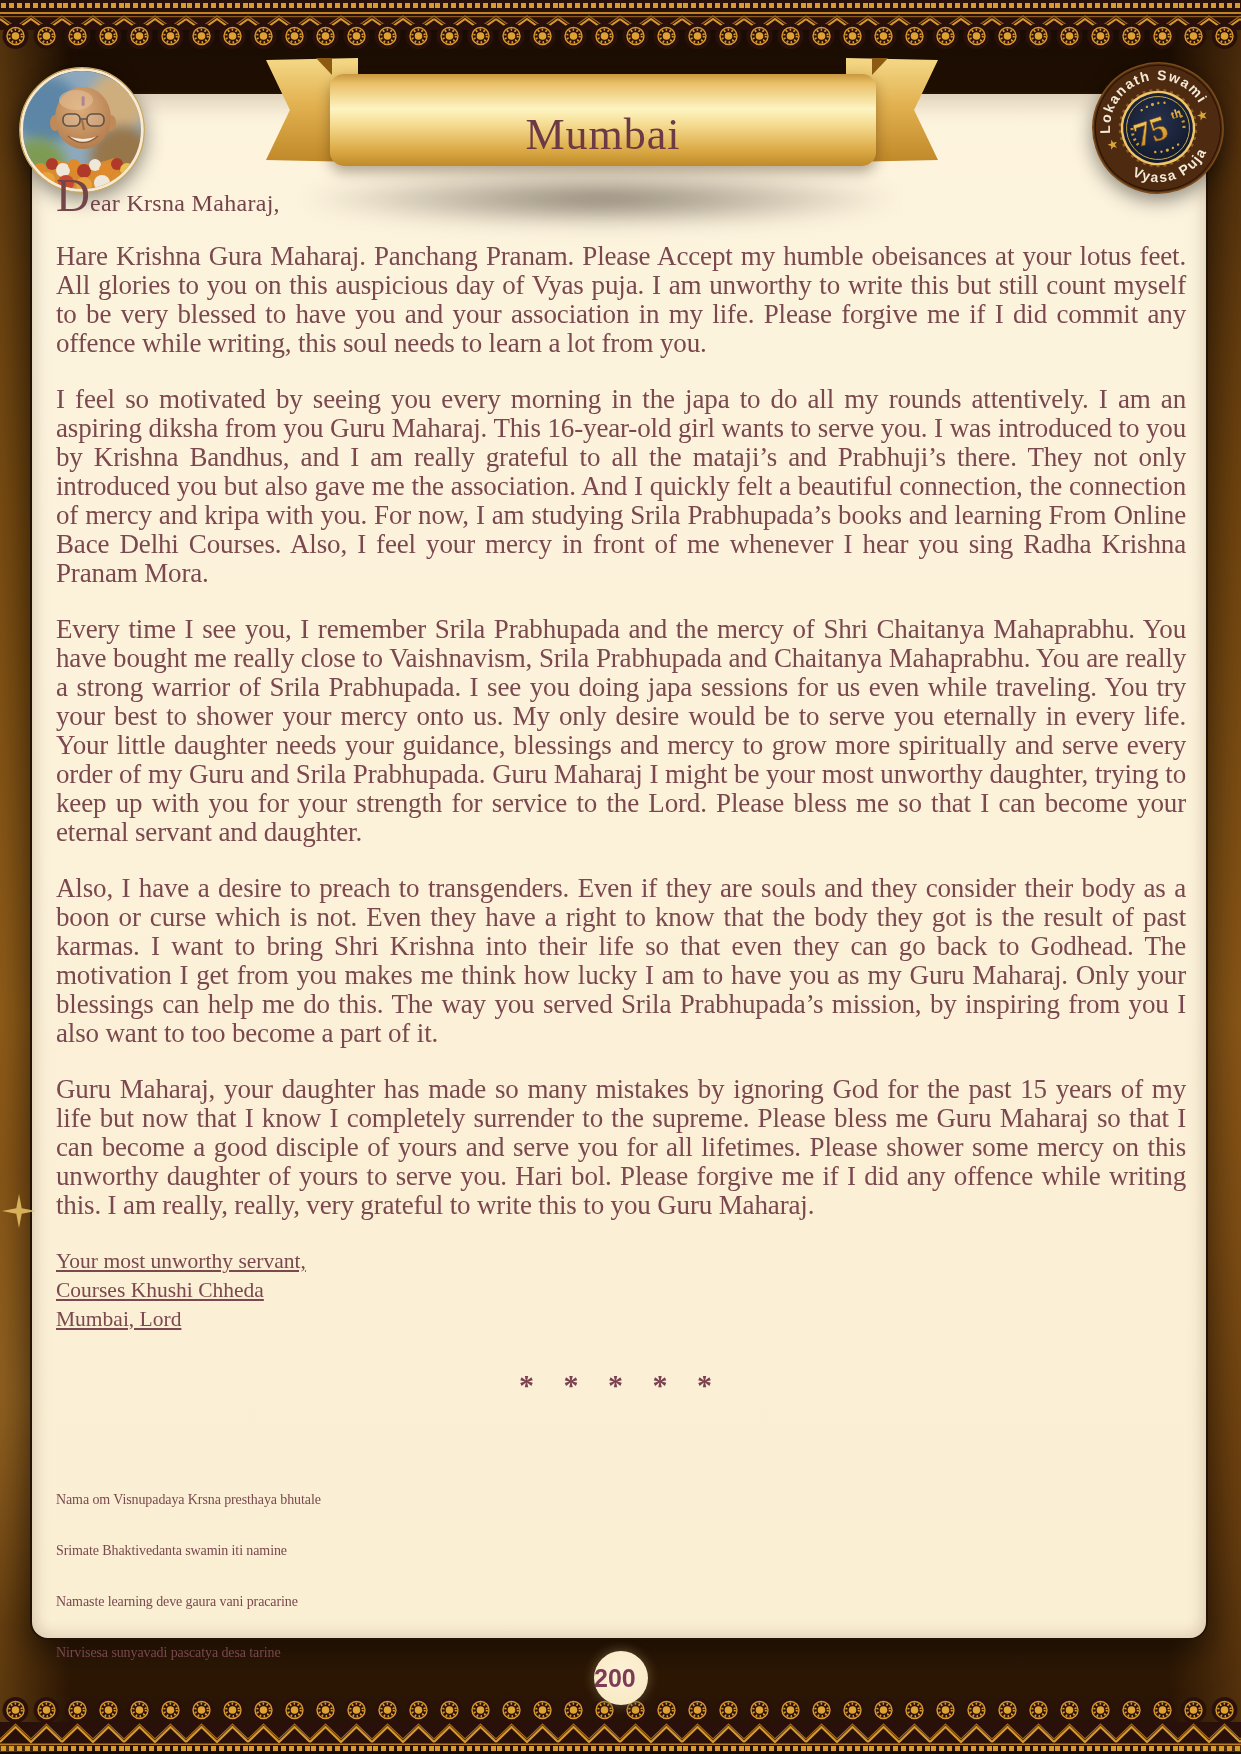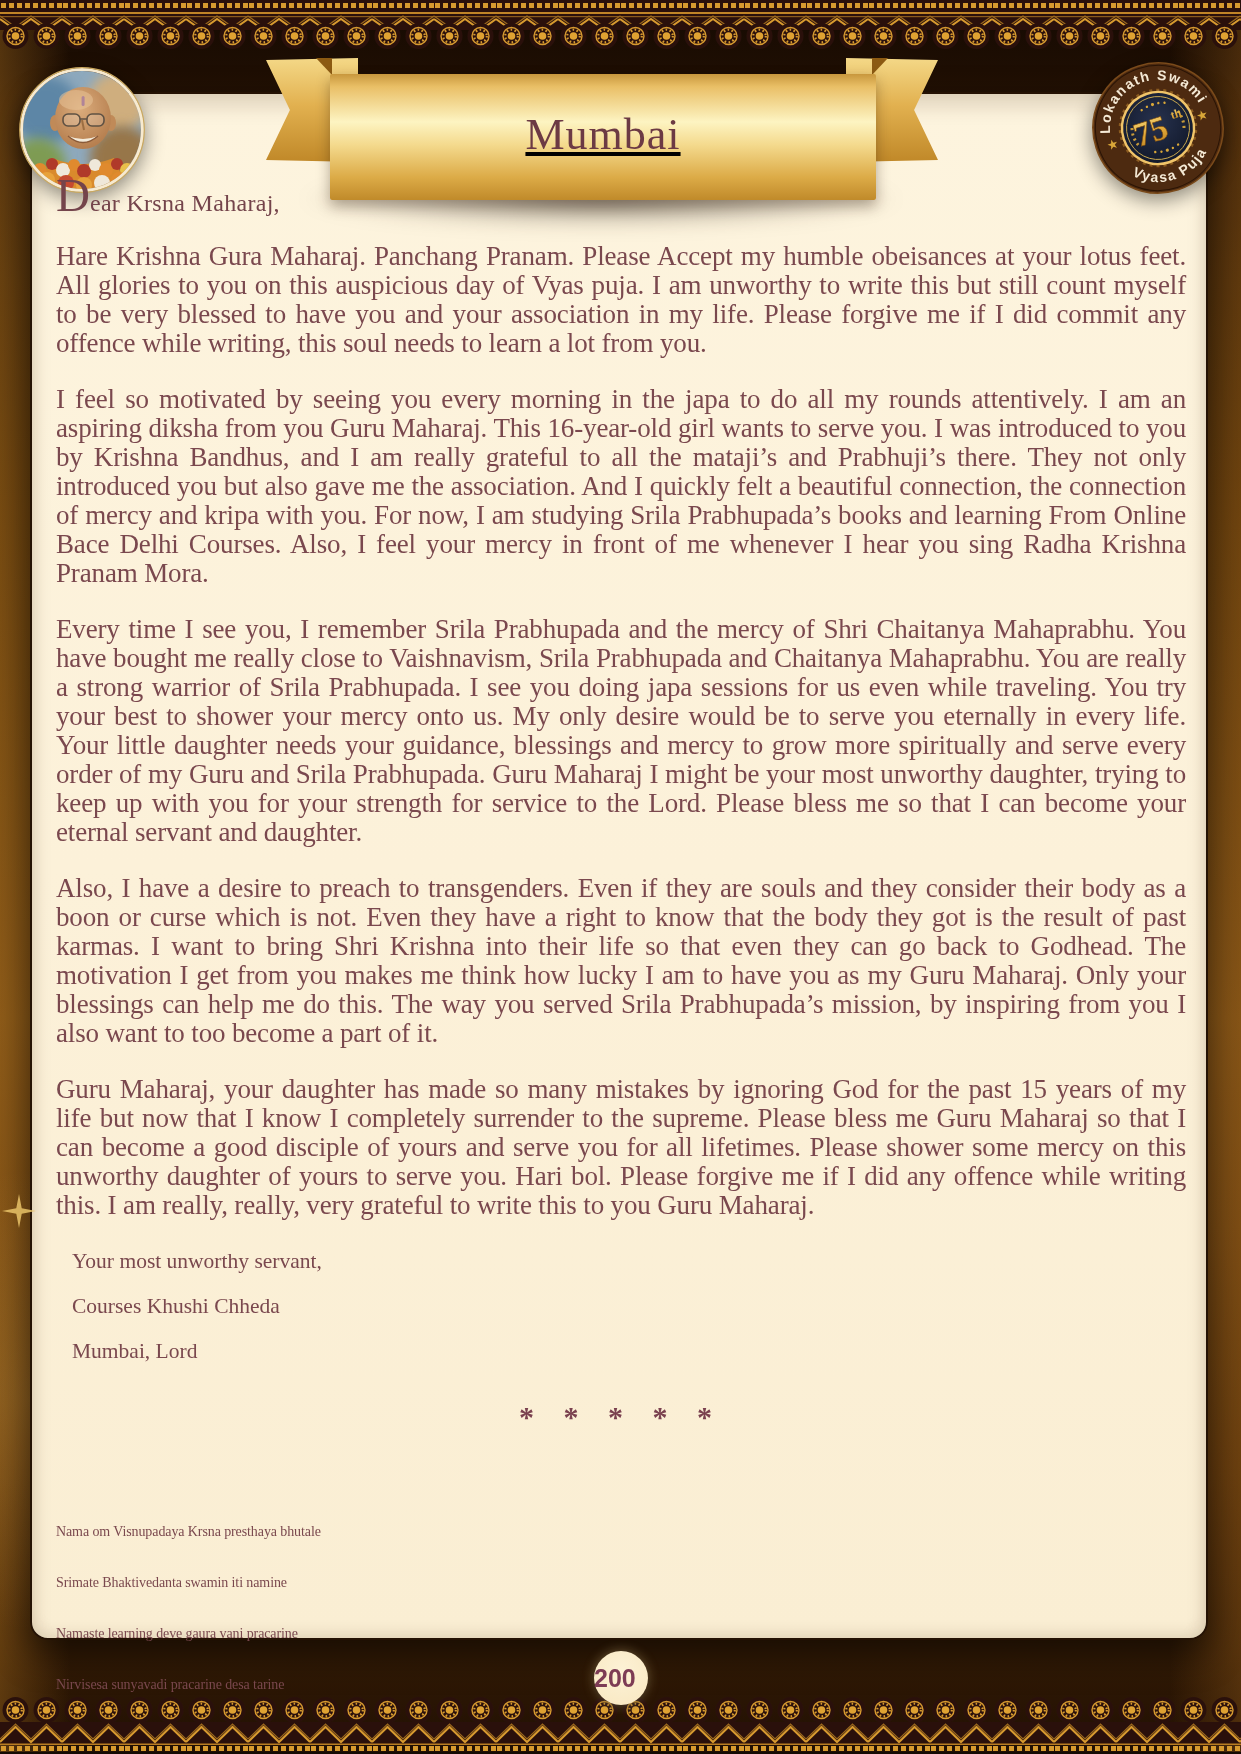--- a/index.html
+++ b/index.html
@@ -28,39 +28,39 @@
   .ribbon-wing{position:absolute;top:58px;width:92px;height:104px;}
   .ribbon-wing.left{left:266px;
         background:linear-gradient(180deg,#f4d887 0%,#e2b150 45%,#c08828 100%);
         clip-path:polygon(0% 2%,100% 0%,100% 100%,0% 98%,26% 50%);}
   .ribbon-wing.right{left:846px;
         background:linear-gradient(180deg,#f4d887 0%,#e2b150 45%,#c08828 100%);
         clip-path:polygon(0% 0%,100% 2%,74% 50%,100% 98%,0% 100%);}
   .ribbon-fold{position:absolute;top:58px;width:16px;height:17px;background:#8c5a12;}
   .ribbon-fold.left{left:316px;clip-path:polygon(0 0,100% 0,100% 100%);}
   .ribbon-fold.right{left:872px;clip-path:polygon(0 0,100% 0,0 100%);}
-  .ribbon-band{position:absolute;left:330px;top:74px;width:546px;height:126px;
+  .ribbon-band{position:absolute;left:330px;top:74px;width:546px;height:92px;
         background:linear-gradient(180deg,#c8973d 0%,#e9bf66 10%,#fdf4c2 38%,#f4da8e 56%,
                                    #dcab47 82%,#c08a2a 100%);
-        border-radius:2px;box-shadow:0 6px 14px rgba(40,20,5,.35);text-decoration:underline;}
+        border-radius:14px;box-shadow:0 6px 14px rgba(40,20,5,.35);}
   .ribbon-title{width:100%;height:126px;line-height:122px;text-align:center;
         font-size:44px;color:#6c3a44;letter-spacing:1px;}
   
   .guru-photo{position:absolute;left:18px;top:66px;width:128px;height:128px;
         filter:drop-shadow(0 6px 10px rgba(0,0,0,.45));}
   .vyasa-badge{position:absolute;left:1090px;top:60px;width:136px;height:136px;
         filter:drop-shadow(0 6px 10px rgba(0,0,0,.45));}
   
   .letter{position:absolute;left:56px;top:168px;width:1130px;color:#7a484e;}
   .salutation{display:flex;align-items:baseline;margin:0 0 20px 0;color:#74444b;}
   .dropcap{font-size:47px;}
   .salrest{font-size:24px;letter-spacing:.3px;}
   .letter p.par{margin:0 0 27px 0;font-size:27px;line-height:29px;text-align:justify;
         letter-spacing:-.15px;}
-  .signature p{margin:16px;font-size:21.5px;line-height:29px;}
+  .signature p{margin:0;font-size:21.5px;line-height:29px;text-decoration:underline;}
   .separator{margin:34px 0 0 0;text-align:center;font-weight:bold;font-size:30px;
         letter-spacing:11px;color:#7a414f;}
   .mantras{margin-top:84px;}
   .mantras p{margin:0 0 23px 0;font-size:14px;line-height:28px;letter-spacing:-.1px;}
   
   .page-number-badge{position:absolute;left:594px;top:1651px;width:54px;height:54px;
         border-radius:50%;background:radial-gradient(circle at 50% 38%,#fdf2d6 0%,#f8e7c0 100%);
         box-shadow:0 0 12px rgba(255,225,160,.35), 0 3px 6px rgba(0,0,0,.4);
         text-align:left;line-height:54px;font-family:"Liberation Sans",sans-serif;
         font-weight:bold;font-size:25px;color:#7d3c55;}
@@ -265,20 +265,20 @@
     <div class="signature">
       <p>Your most unworthy servant,</p>
       <p>Courses Khushi Chheda</p>
       <p>Mumbai, Lord</p>
     </div>
     <div class="separator">* * * * *</div>
     <div class="mantras">
       <p>Nama om Visnupadaya Krsna presthaya bhutale</p>
       <p>Srimate Bhaktivedanta swamin iti namine</p>
       <p>Namaste learning deve gaura vani pracarine</p>
-      <p>Nirvisesa sunyavadi pracarine desa tarine</p>
+      <p>Nirvisesa sunyavadi pascatya desa tarine</p>
     </div>
   </div>
 
   <div class="sparkle"></div>
 
   <div class="page-number-badge">200</div>
 </div>
 
 </body></html>

